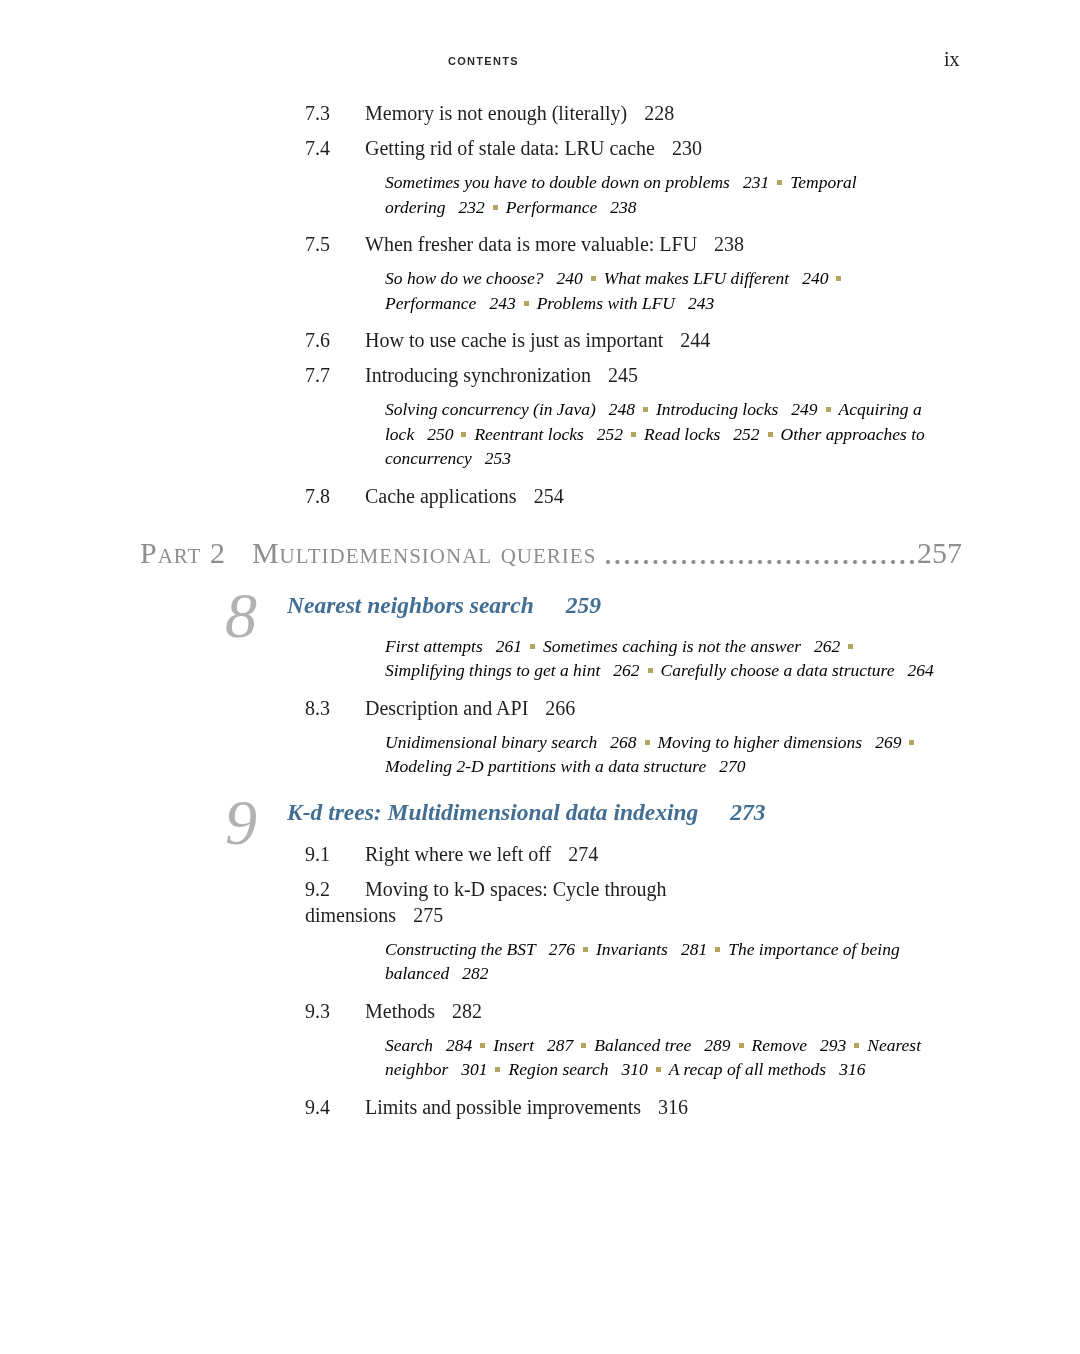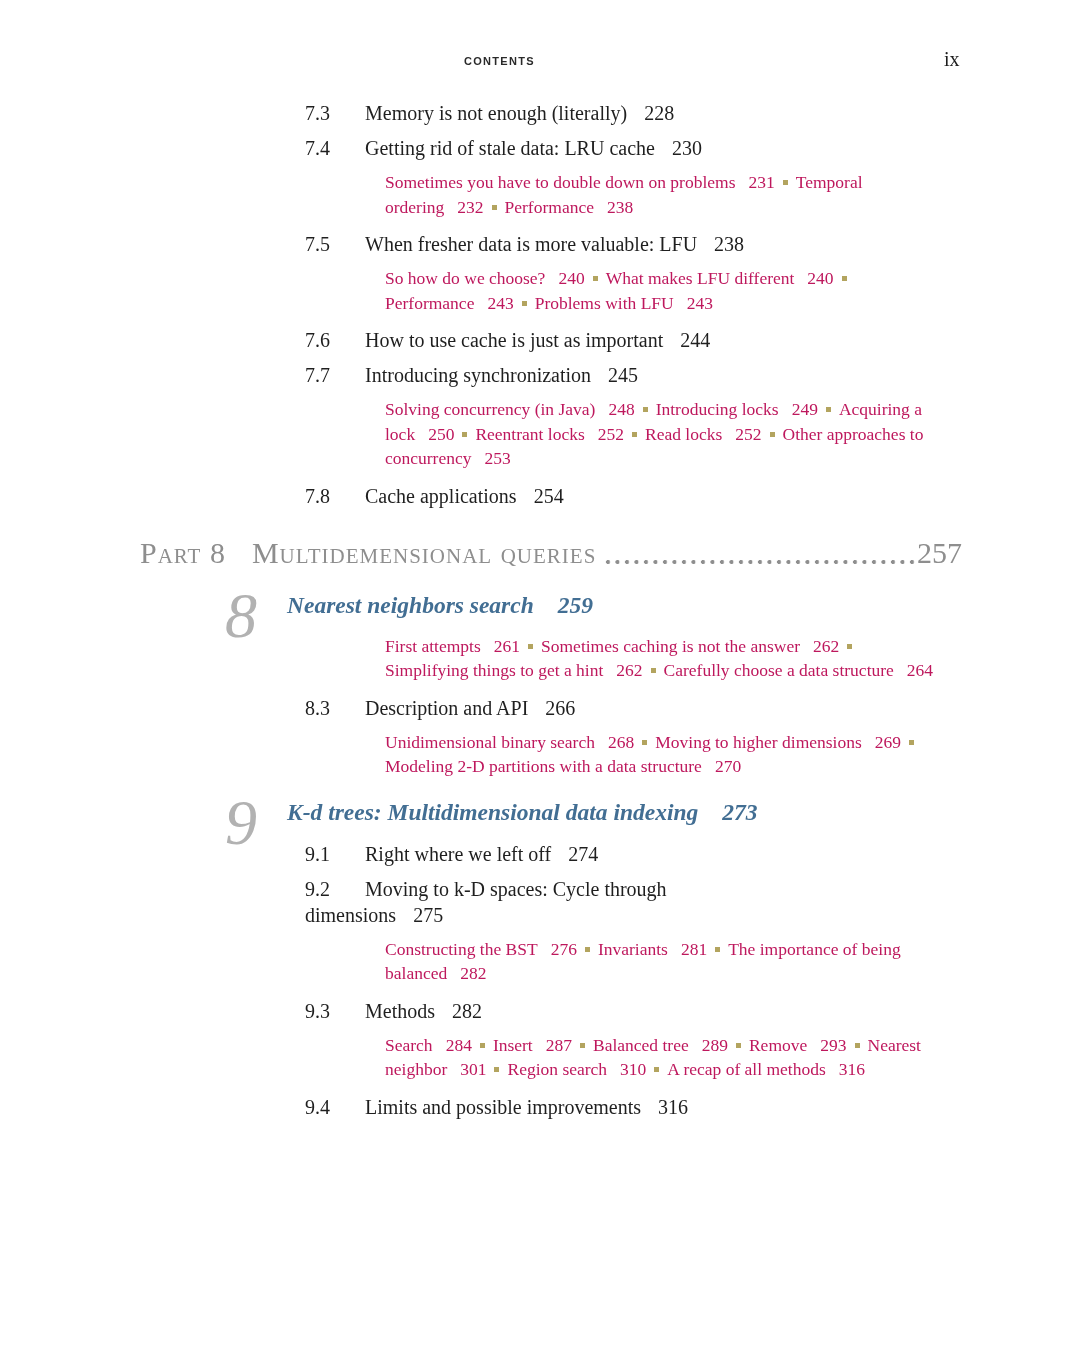--- a/index.html
+++ b/index.html
@@ -15,21 +15,21 @@
     position:relative;
     width:1080px;height:1354px;
     background:var(--paper);
     font-family:"Liberation Serif",serif;
     color:var(--text);
     overflow:hidden;
     margin:0 auto;
   }
   
   .running-title{
-    position:absolute;top:55px;left:464px;
+    position:absolute;top:55px;left:448px;
     font-family:"Liberation Sans",sans-serif;
     font-weight:bold;font-size:11px;letter-spacing:1.3px;
     color:#2a2a2a;
   }
   .folio{
     position:absolute;top:48px;left:944px;
     font-size:20px;color:#1c1c1c;font-family:Liberation Serif, serif;
   }
   
   .toc{
@@ -38,22 +38,23 @@
   .entry-block{margin:0;}
   .entry-line{
     margin:0 60px 9px 305px;
     font-size:20px;line-height:26px;
   }
   .entry-line .num{display:inline-block;width:60px;}
   .entry-line .pg{margin-left:17px;}
   .subs{
     margin:2px 0 12px 385px;
     width:552px;
+    font-style:italic;
     font-size:17.5px;line-height:24.5px;
-    color:#be185d;
+    color:#000000;
   }
   .sub-item{white-space:normal;}
   .sub-pg{margin-left:13px;}
   .bullet{
     display:inline-block;width:5px;height:5px;
     background:var(--bullet);
     margin:0 8px;vertical-align:3px;
   }
   
   .part-heading{
@@ -83,21 +84,21 @@
     color:var(--blue);
     font-weight:bold;font-style:italic;
     font-size:23.5px;line-height:30px;
   }
   .chapter-numeral{
     position:absolute;left:-62px;top:-6px;
     font-size:64px;line-height:1;
     color:var(--numeral-gray);
     font-weight:normal;font-style:italic;
   }
-  .chapter-pg{margin-left:24px;}
+  .chapter-pg{margin-left:32px;}
 </style>
 </head>
 <body>
 
 <div class="page">
   <span class="running-title">CONTENTS</span>
   <span class="folio">ix</span>
   <main class="toc">
       <div class="entry-block">
         <div class="entry-line"><span class="num">7.3</span><span class="title">Memory is not enough (literally)</span><span class="pg">228</span></div>
@@ -114,21 +115,21 @@
         <div class="entry-line"><span class="num">7.6</span><span class="title">How to use cache is just as important</span><span class="pg">244</span></div>
       </div>
       <div class="entry-block">
         <div class="entry-line"><span class="num">7.7</span><span class="title">Introducing synchronization</span><span class="pg">245</span></div>
         <div class="subs"><span class="sub-item"><span class="sub-label">Solving concurrency (in Java)</span><span class="sub-pg">248</span></span><span class="bullet"></span><span class="sub-item"><span class="sub-label">Introducing locks</span><span class="sub-pg">249</span></span><span class="bullet"></span><span class="sub-item"><span class="sub-label">Acquiring a lock</span><span class="sub-pg">250</span></span><span class="bullet"></span><span class="sub-item"><span class="sub-label">Reentrant locks</span><span class="sub-pg">252</span></span><span class="bullet"></span><span class="sub-item"><span class="sub-label">Read locks</span><span class="sub-pg">252</span></span><span class="bullet"></span><span class="sub-item"><span class="sub-label">Other approaches to concurrency</span><span class="sub-pg">253</span></span></div>
       </div>
       <div class="entry-block">
         <div class="entry-line"><span class="num">7.8</span><span class="title">Cache applications</span><span class="pg">254</span></div>
       </div>
       <div class="part-heading">
-        <span class="part-label">Part 8</span>
+        <span class="part-label">Part 2</span>
         <span class="part-title">Multidemensional queries</span>
         <span class="leader"></span>
         <span class="part-pg">257</span>
       </div>
       <div class="chapter-heading"><span class="chapter-numeral">8</span><span class="chapter-title">Nearest neighbors search</span><span class="chapter-pg">259</span></div>
       <div class="entry-block">
         <div class="subs"><span class="sub-item"><span class="sub-label">First attempts</span><span class="sub-pg">261</span></span><span class="bullet"></span><span class="sub-item"><span class="sub-label">Sometimes caching is not the answer</span><span class="sub-pg">262</span></span><span class="bullet"></span><span class="sub-item"><span class="sub-label">Simplifying things to get a hint</span><span class="sub-pg">262</span></span><span class="bullet"></span><span class="sub-item"><span class="sub-label">Carefully choose a data structure</span><span class="sub-pg">264</span></span></div>
       </div>
       <div class="entry-block">
         <div class="entry-line"><span class="num">8.3</span><span class="title">Description and API</span><span class="pg">266</span></div>

